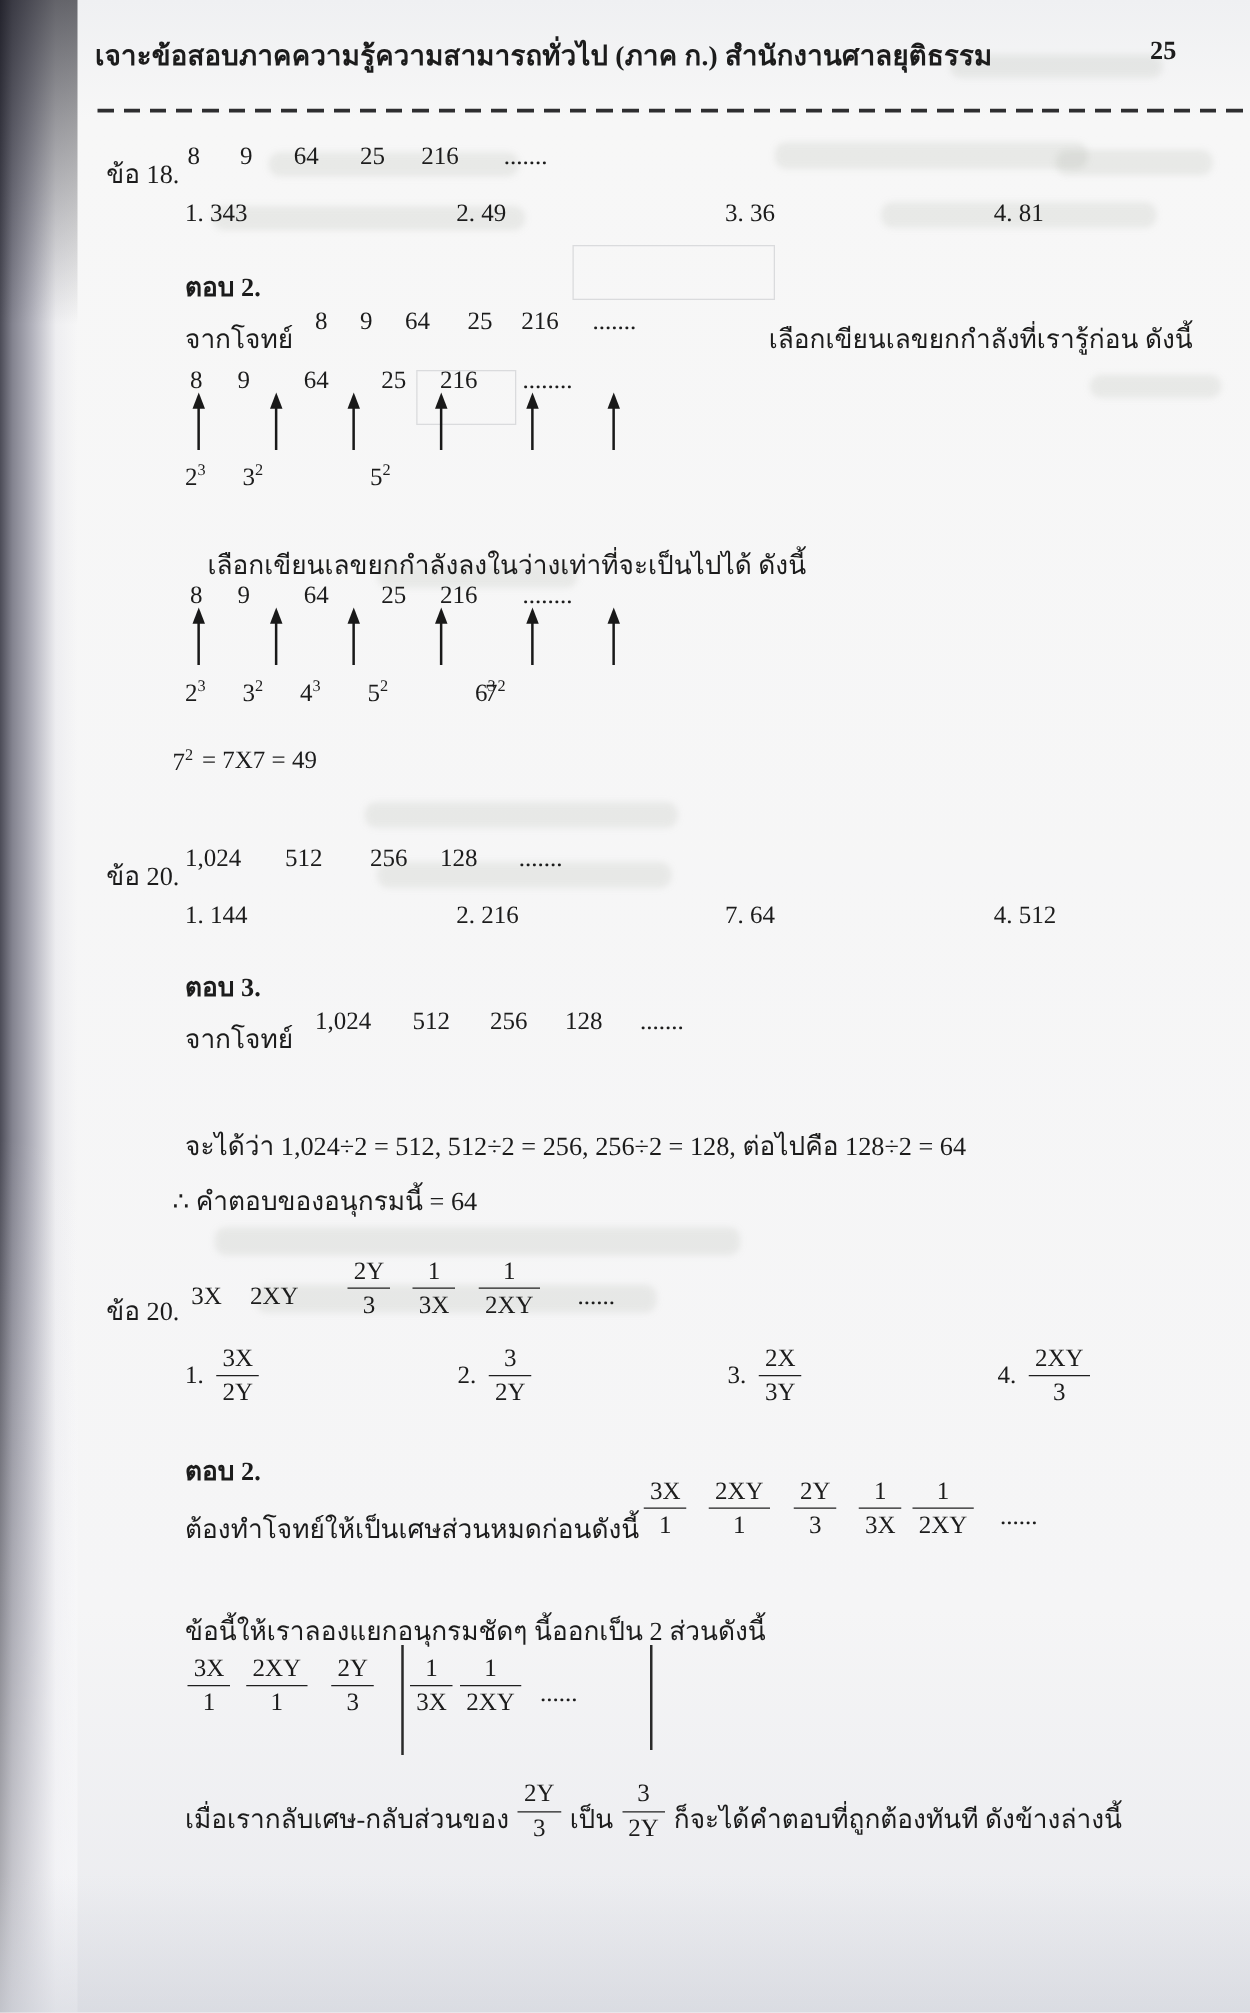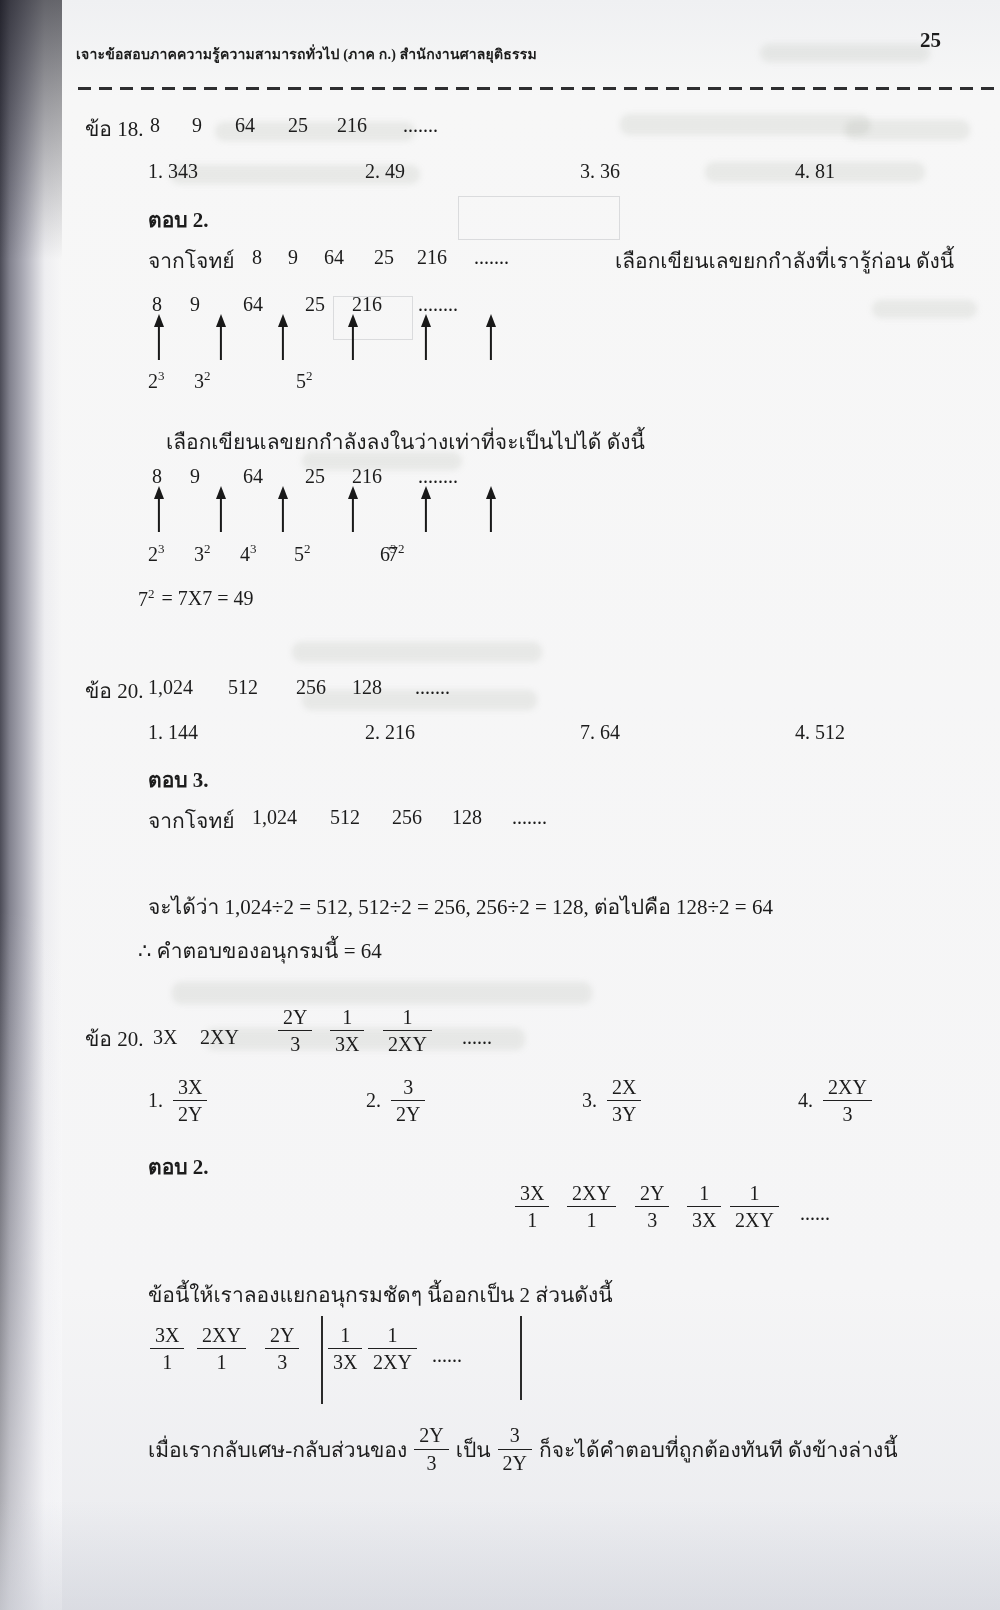--- a/index.html
+++ b/index.html
@@ -13,24 +13,24 @@
     background:linear-gradient(to right,#4c4c57 0%,#83838f 16%,#b3b3bd 42%,rgba(226,226,232,.45) 72%,rgba(255,255,255,0) 100%);}
   .binding-top{position:absolute;left:0;top:0;width:62px;height:260px;
     background:linear-gradient(to bottom,rgba(10,10,18,.6),rgba(10,10,18,0));}
   .binding-fade{position:absolute;left:0;bottom:0;width:62px;height:700px;
     background:linear-gradient(to top,rgba(250,250,252,.65),rgba(250,250,252,0));}
   .bottom-shade{position:absolute;left:0;right:0;bottom:0;height:110px;
     background:linear-gradient(to bottom,rgba(200,203,212,0),rgba(200,203,212,.45));}
 
   .abs{position:absolute;}
   .row{position:absolute;left:0;width:1000px;}
-  .thai{font-size:21px;white-space:nowrap;}
+  .thai{font-size:21px;white-space:nowrap;margin-top:10px;}
   .nums{font-size:20px;white-space:nowrap;}
   .bold{font-weight:bold;}
-  .title{font-size:14px;font-weight:bold;letter-spacing:.2px;margin-top:16px;}
+  .title{font-size:22px;font-weight:bold;letter-spacing:.2px;}
   .pagenum{font-size:21px;font-weight:bold;}
 
   .rule-dashed{position:absolute;height:3px;
     background:repeating-linear-gradient(to right,#2e2e30 0 13px,rgba(0,0,0,0) 13px 21px);}
 
   .si{position:absolute;top:0;white-space:nowrap;font-size:20px;}
   .label{position:absolute;white-space:nowrap;}
 
   .up-arrow{position:absolute;top:0;width:14px;height:46px;}
   .up-arrow::before{content:"";position:absolute;left:50%;top:0;transform:translateX(-50%);
@@ -244,20 +244,21 @@
         <span class="ifrac">
           <span class="fn">2XY</span>
           <span class="fbar"></span>
           <span class="fd">3</span>
         </span>
       </div>
     </div>
   <span class="abs thai bold" style="left:148px;top:1150px">ตอบ 2.</span>
 
   <div class="row termrow" style="top:1182px;height:64px">
+    <span class="label thai" style="left:148px;top:14px">ต้องทำโจทย์ให้เป็นเศษส่วนหมดก่อนดังนี้</span>
   <div class="frac" style="left: 515px;">
         <span class="fn">3X</span>
         <span class="fbar"></span>
         <span class="fd">1</span>
       </div>
       <div class="frac" style="left: 567px;">
         <span class="fn">2XY</span>
         <span class="fbar"></span>
         <span class="fd">1</span>
       </div>

